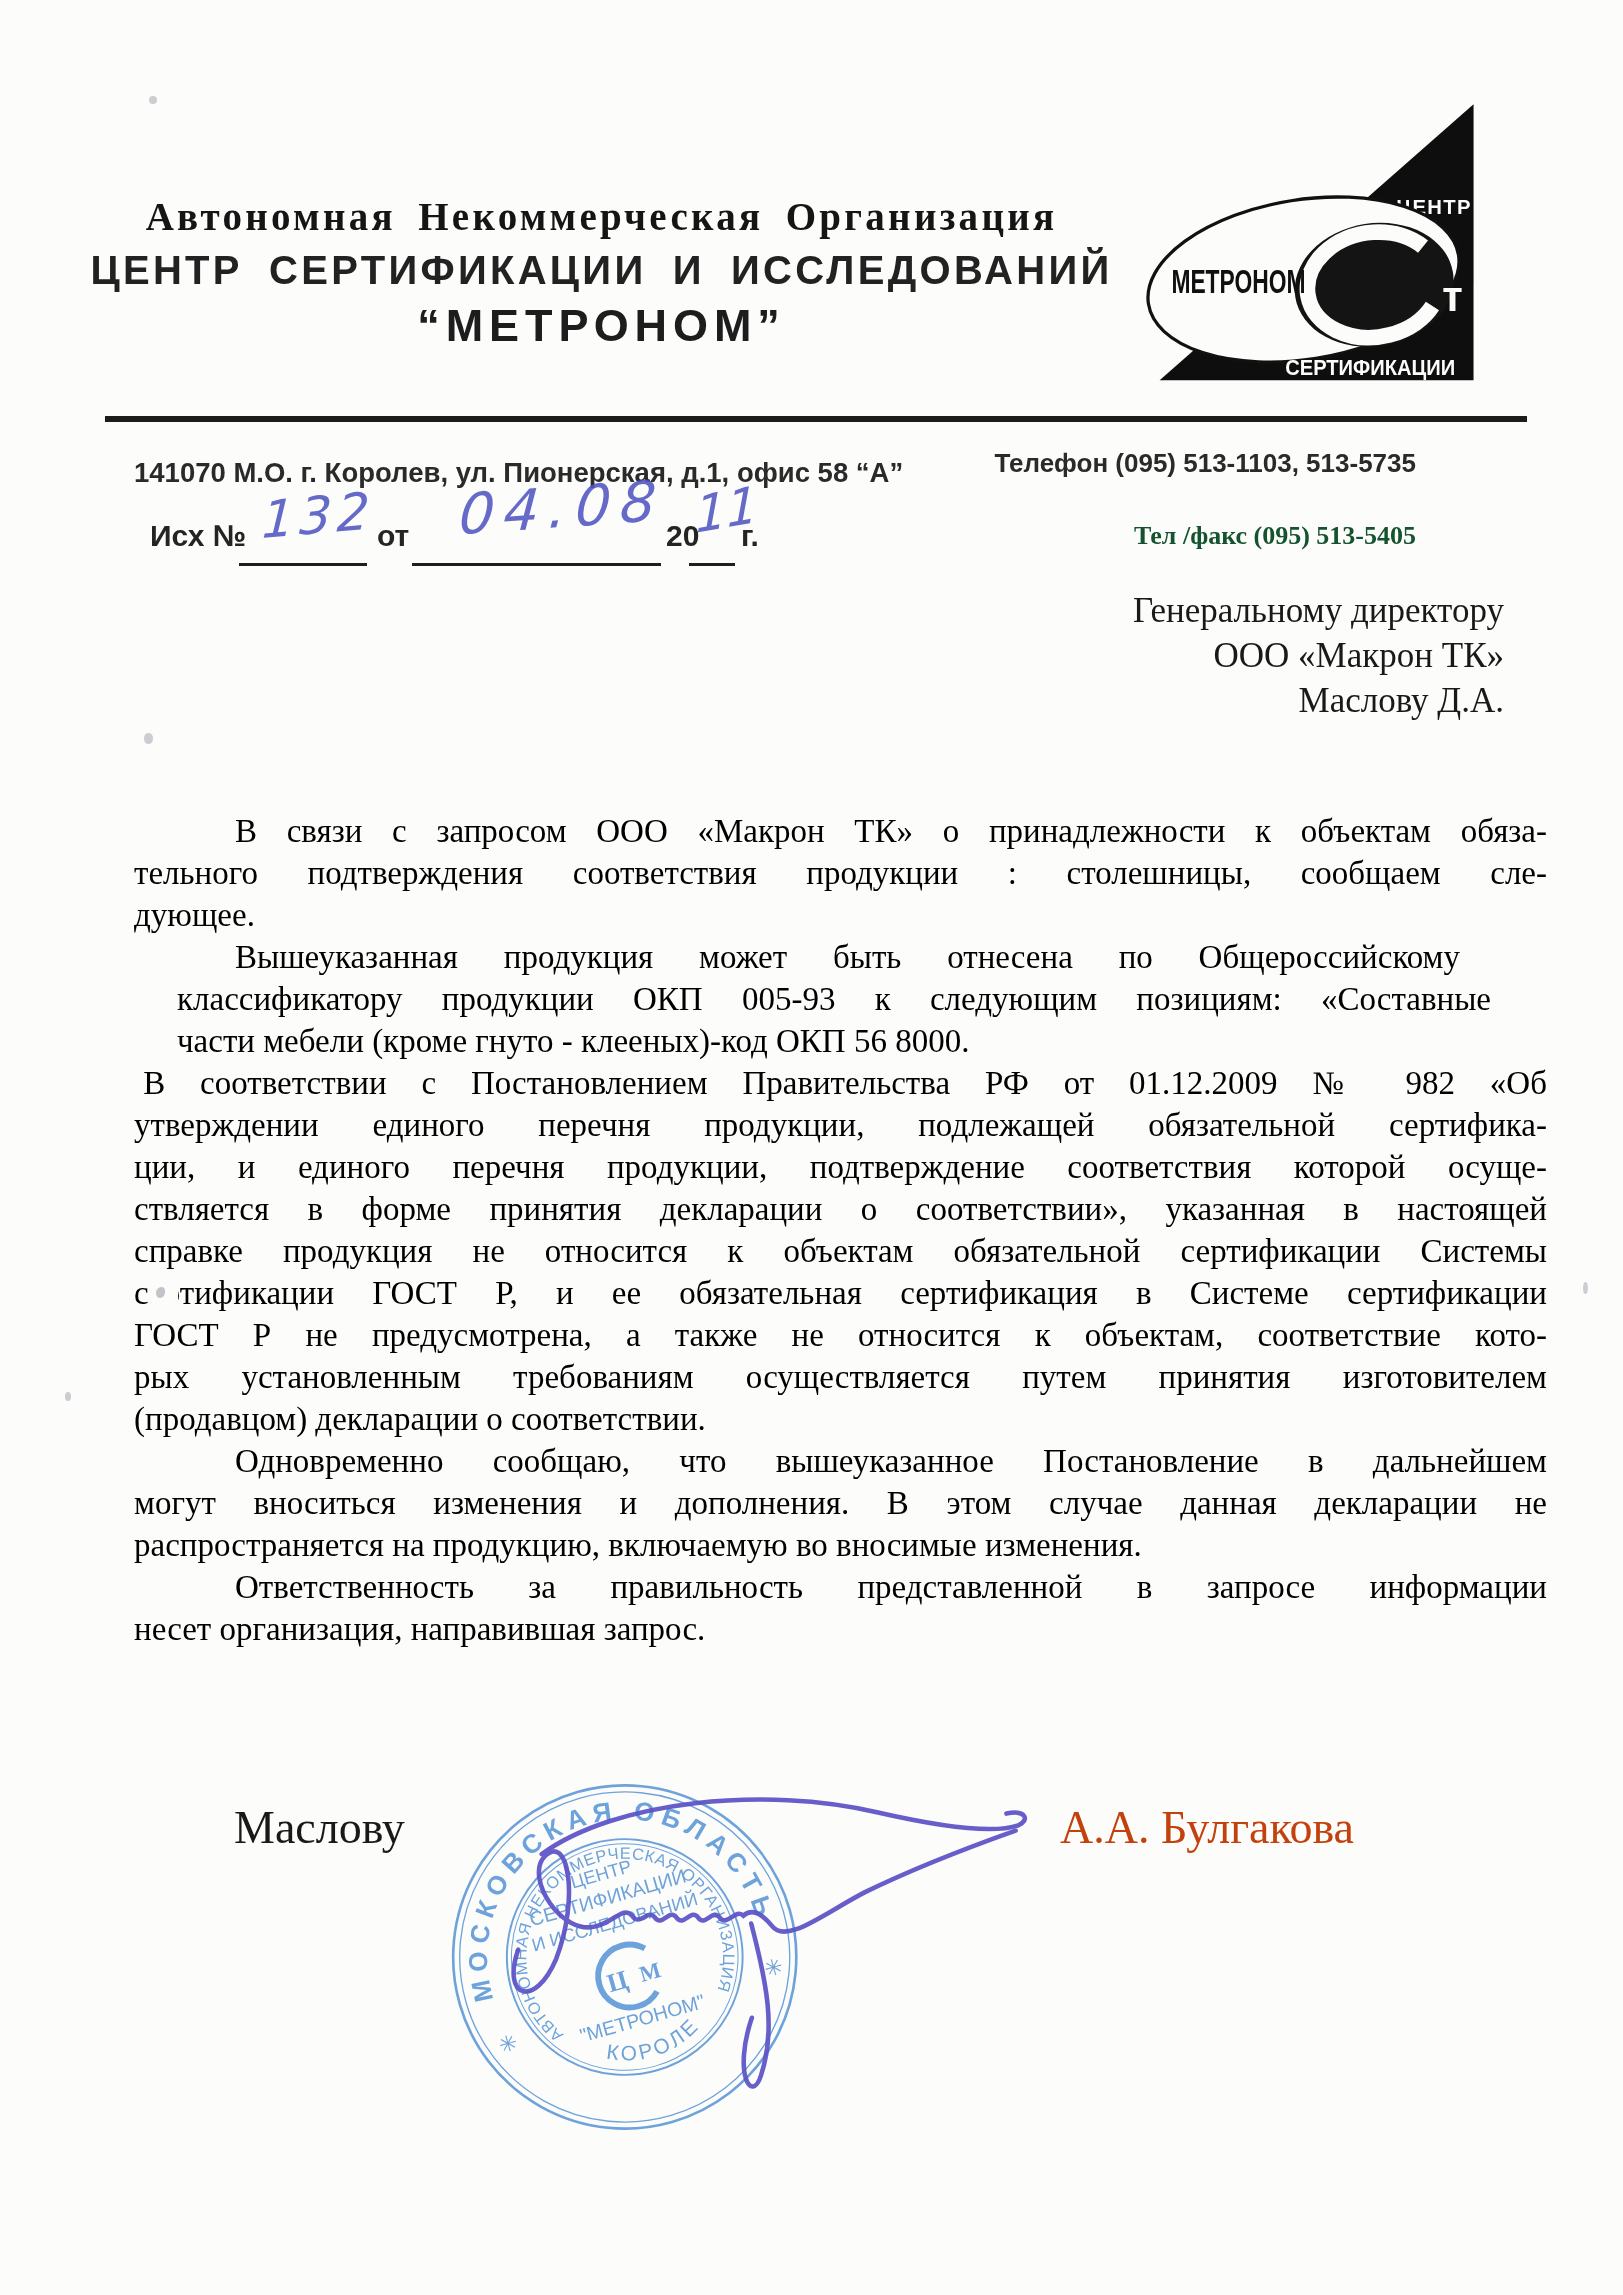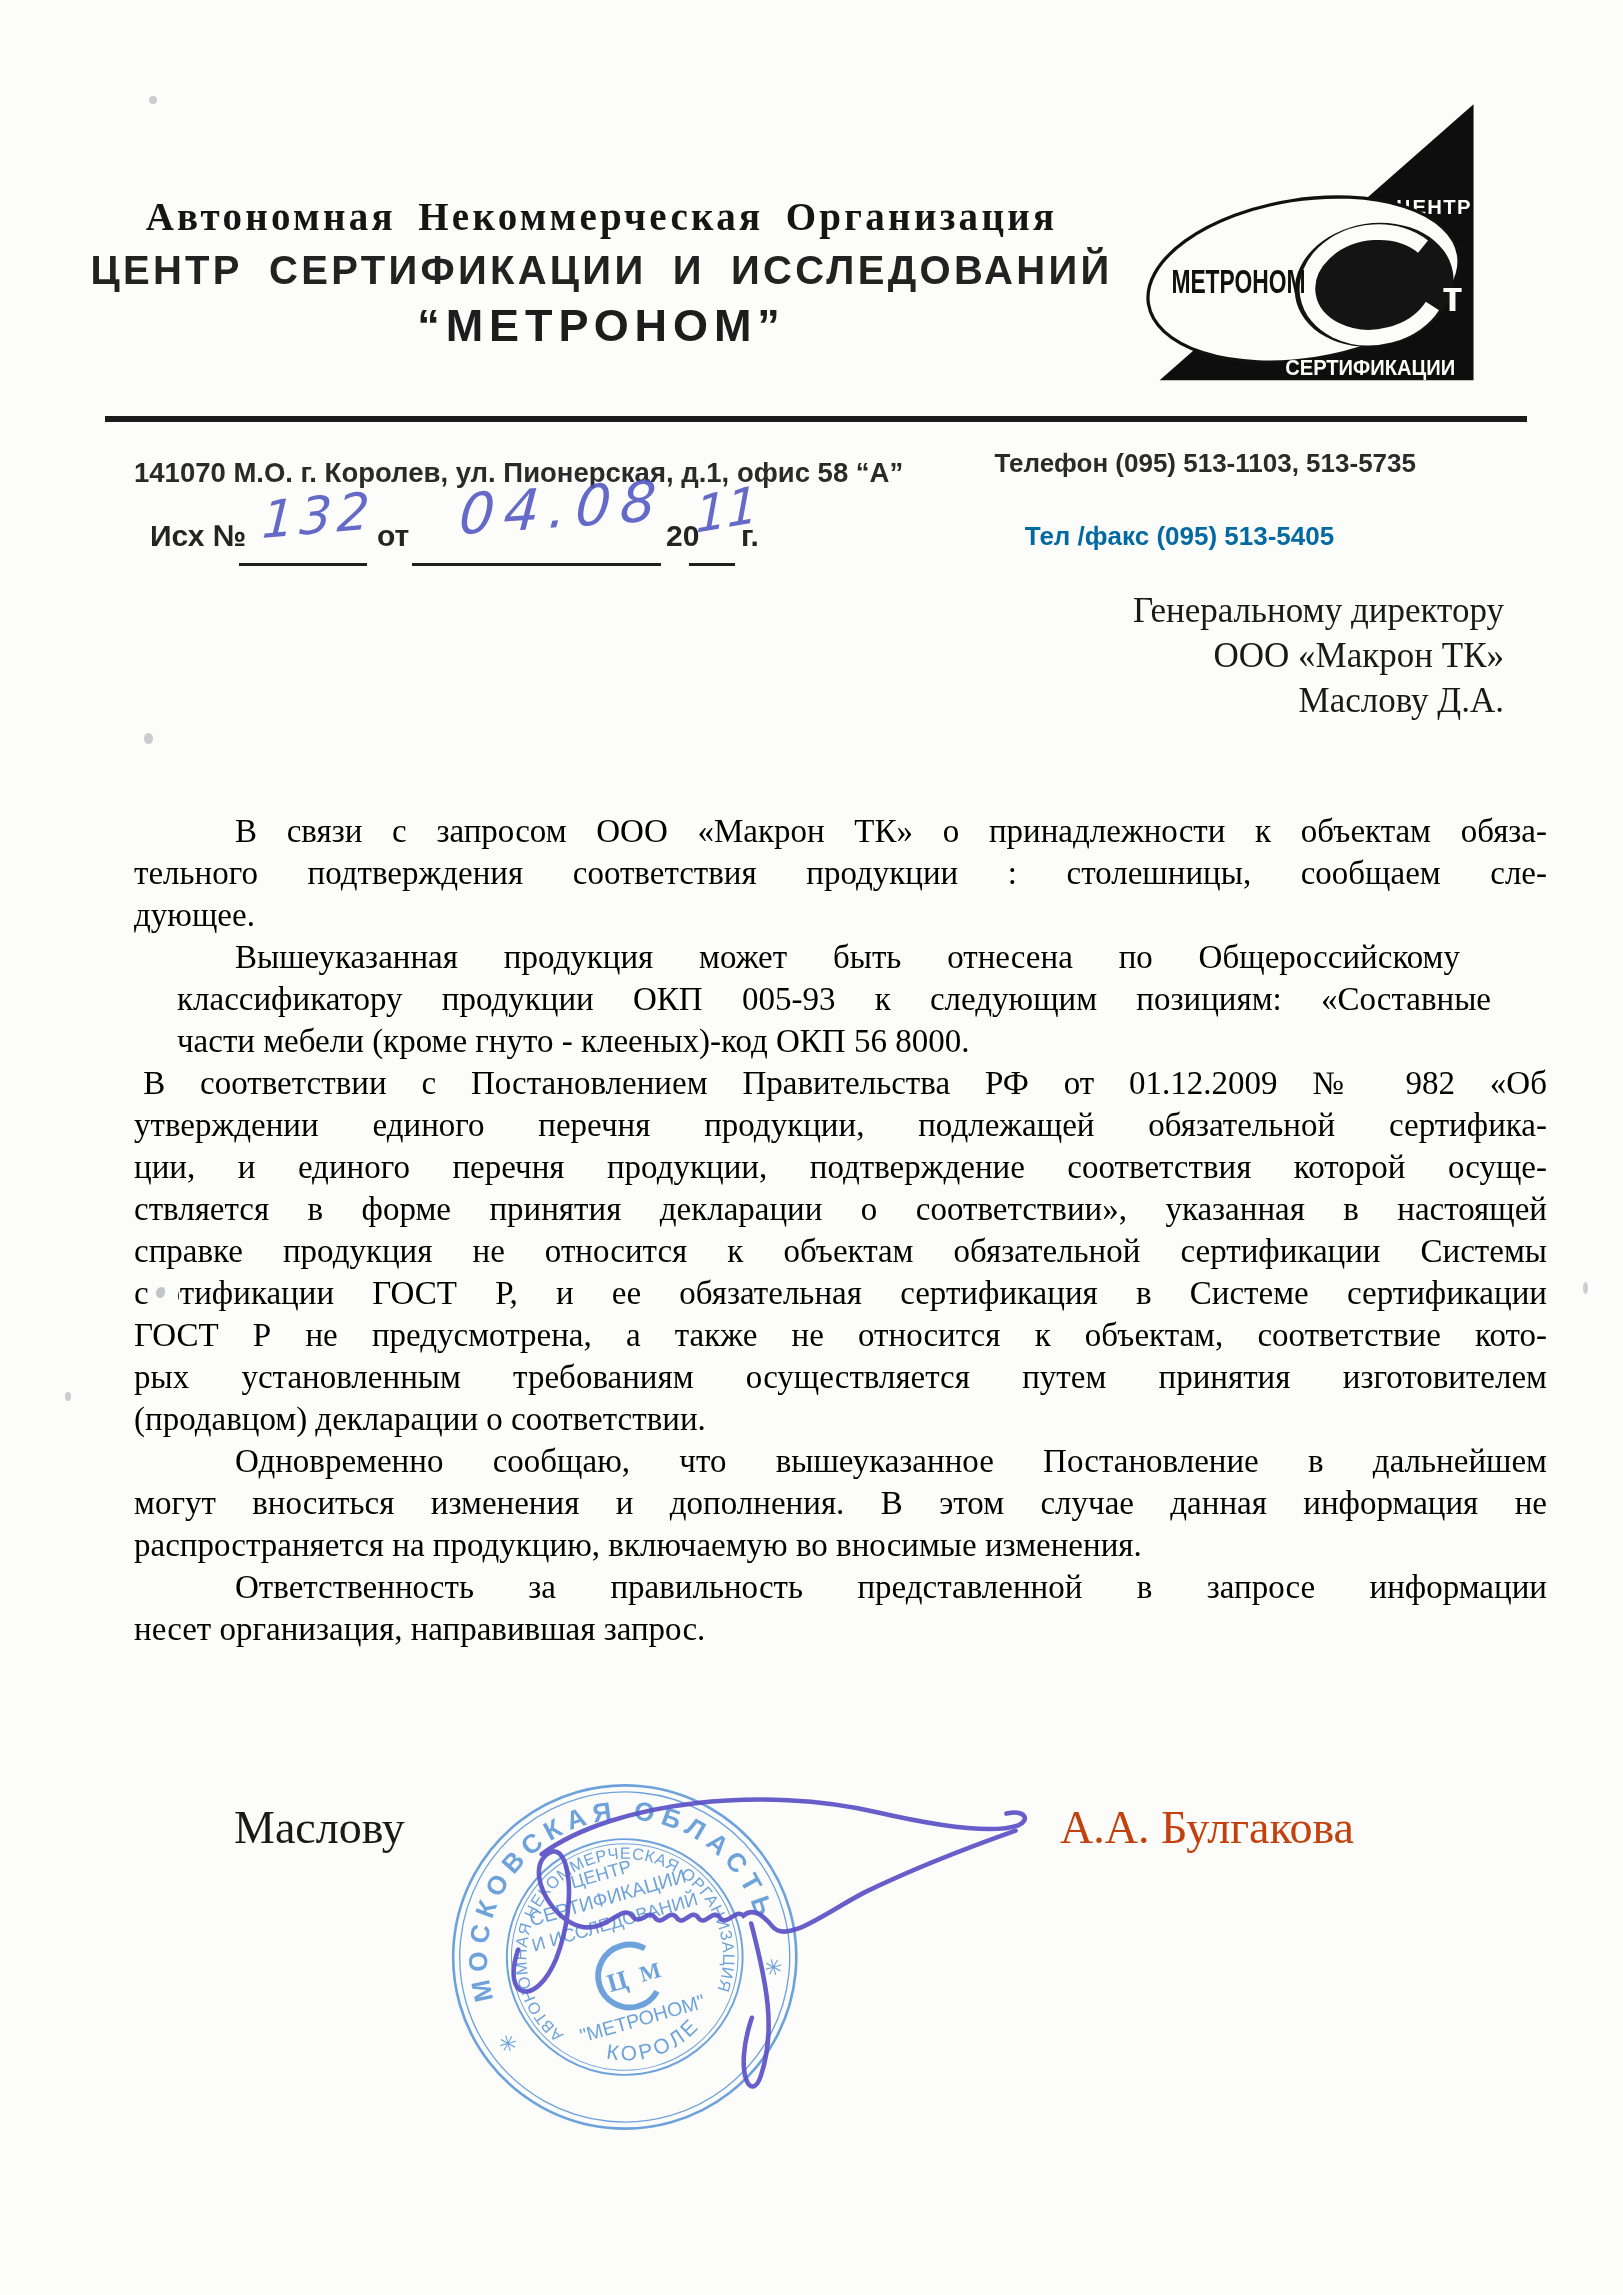--- a/index.html
+++ b/index.html
@@ -28,22 +28,22 @@
   .logo{left:1140px;top:95px;width:361px;height:288px;}
   .rule{left:105px;top:416px;width:1422px;height:5.9px;background:#1c1c1c;}
 
   .address{
     left:134px;top:457px;
     font-family:"Liberation Sans",sans-serif;font-weight:bold;font-size:27.5px;
     color:#2a2a2a;white-space:nowrap;
   }
   .phone{left:943px;top:448px;width:473px;text-align:right;
     font-family:"Liberation Sans",sans-serif;font-weight:bold;font-size:26px;color:#2a2a2a;white-space:nowrap;}
-  .fax{left:943px;top:521px;width:473px;text-align:center;
-    font-family:Liberation Sans, sans-serif;font-weight:bold;font-size:26px;color:#0369a1;white-space:nowrap;}
+  .fax{left:943px;top:521px;width:473px;text-align:right;
+    font-family:Liberation Serif, serif;font-weight:bold;font-size:26px;color:#14532d;white-space:nowrap;}
 
   
   .reftext{font-family:"Liberation Sans",sans-serif;font-weight:bold;font-size:30px;color:#242424;white-space:nowrap;}
   .hand{
     font-family:"DejaVu Sans",sans-serif;font-style:italic;
     color:#5157c1;opacity:.88;white-space:nowrap;
   }
   .uline{background:#1f1f1f;height:3.3px;}
 
   
@@ -132,21 +132,21 @@
   <span class="bl tiny j">В соответствии с Постановлением Правительства РФ от 01.12.2009 № 982 «Об</span>
   <span class="bl j">утверждении единого перечня продукции, подлежащей обязательной сертифика-</span>
   <span class="bl j">ции, и единого перечня продукции, подтверждение соответствия которой осуще-</span>
   <span class="bl j">ствляется в форме принятия декларации о соответствии», указанная в настоящей</span>
   <span class="bl j">справке продукция не относится к объектам обязательной сертификации Системы</span>
   <span class="bl j">сертификации ГОСТ Р, и ее обязательная сертификация в Системе сертификации</span>
   <span class="bl j">ГОСТ Р не предусмотрена, а также не относится к объектам, соответствие кото-</span>
   <span class="bl j">рых установленным требованиям осуществляется путем принятия изготовителем</span>
   <span class="bl">(продавцом) декларации о соответствии.</span>
   <span class="bl ind j">Одновременно сообщаю, что вышеуказанное Постановление  в дальнейшем</span>
-  <span class="bl j">могут вноситься изменения и дополнения. В этом случае данная информация  не</span>
+  <span class="bl j">могут вноситься изменения и дополнения. В этом случае данная декларации  не</span>
   <span class="bl">распространяется на продукцию, включаемую во вносимые изменения.</span>
   <span class="bl ind j">Ответственность за правильность представленной в запросе информации</span>
   <span class="bl">несет организация, направившая запрос.</span>
 </div>
 
 <div class="abs smudge"></div>
 
 <div class="abs sig-title">Маслову</div>
 <div class="abs sig-name">А.А. Булгакова</div>
 

